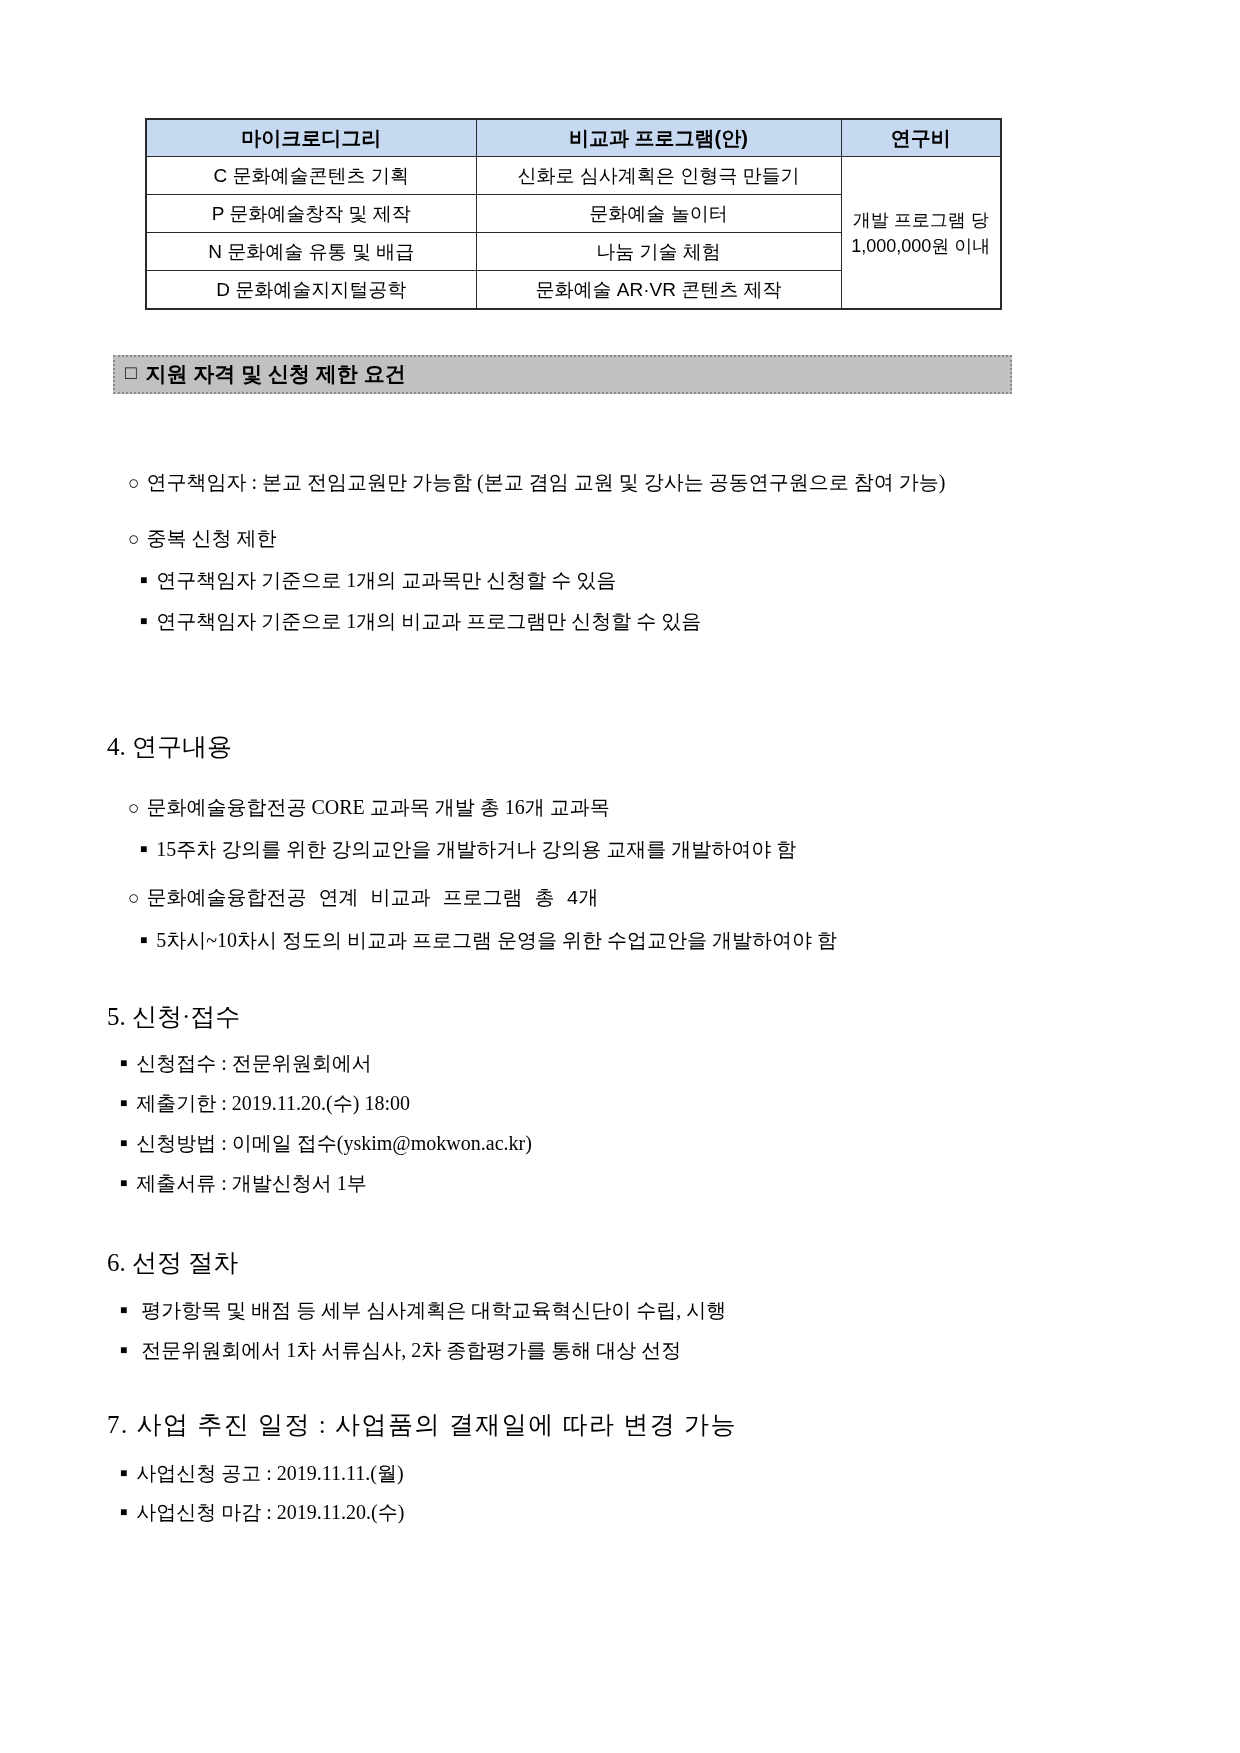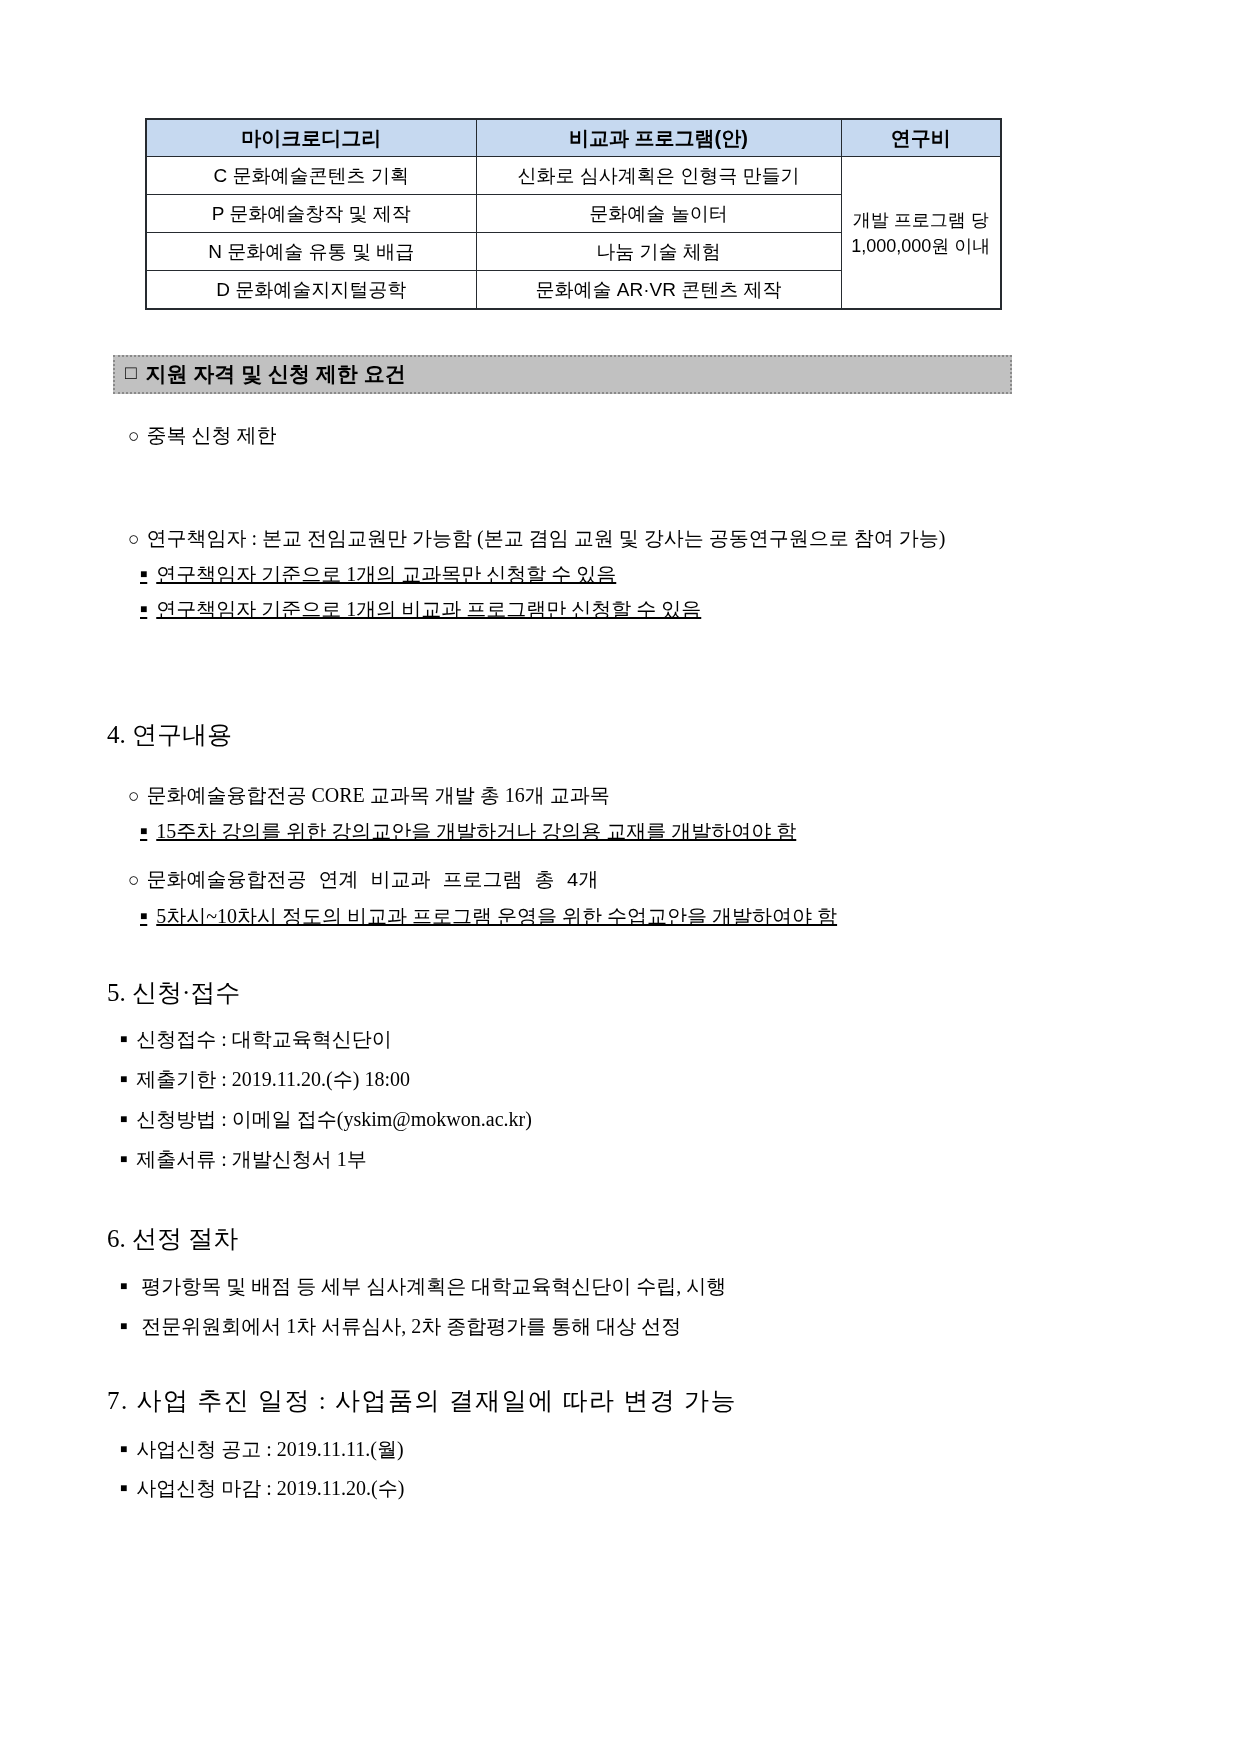--- a/index.html
+++ b/index.html
@@ -49,21 +49,21 @@
 
   
   .sec-title{
     font-size:25px;font-weight:normal;line-height:32px;white-space:nowrap;
   }
   .sec-title.spread{letter-spacing:1.5px;}
 
   
   .mt-bar-item1{margin-top:74px;}
   .mt-item2{margin-top:27px;}
-  .mt-sq{margin-top:7px;text-decoration:underline;}
+  .mt-sq{margin-top:13px;}
   .mt-h4{margin-top:96px;}
   .mt-s4-1{margin-top:30px;}
   .mt-s4-3{margin-top:22px;font-family:Liberation Mono, monospace;}
   .mt-h5{margin-top:47px;}
   .mt-s5-1{margin-top:16px;}
   .mt-s5{margin-top:12px;}
   .mt-h6{margin-top:50px;}
   .mt-s6-1{margin-top:17px;}
   .mt-h7{margin-top:45px;}
   .mt-s7-1{margin-top:18px;}
@@ -107,25 +107,25 @@
       <td>문화예술 AR·VR 콘텐츠 제작</td>
     </tr>
   </tbody>
     </table>
 
   <div class="section-bar">
     <span class="sq-outline">□</span>
     <span>지원 자격 및 신청 제한 요건</span>
   </div>
 
+  <div class="o-item mt-bar-item1">
+    <span class="mk">○</span><span>연구책임자 : 본교 전임교원만 가능함 (본교 겸임 교원 및 강사는 공동연구원으로 참여 가능)</span>
+  </div>
   <div class="o-item mt-item2">
     <span class="mk">○</span><span>중복 신청 제한</span>
-  </div>
-  <div class="o-item mt-bar-item1">
-    <span class="mk">○</span><span>연구책임자 : 본교 전임교원만 가능함 (본교 겸임 교원 및 강사는 공동연구원으로 참여 가능)</span>
   </div>
   <div class="s-item mt-sq">
     <span class="mk">■</span><span>연구책임자 기준으로 1개의 교과목만 신청할 수 있음</span>
   </div>
   <div class="s-item mt-sq">
     <span class="mk">■</span><span>연구책임자 기준으로 1개의 비교과 프로그램만 신청할 수 있음</span>
   </div>
 
   <div class="sec-title mt-h4">4. 연구내용</div>
   <div class="o-item mt-s4-1">
@@ -136,21 +136,21 @@
   </div>
   <div class="o-item mt-s4-3">
     <span class="mk">○</span><span>문화예술융합전공 연계 비교과 프로그램 총 4개</span>
   </div>
   <div class="s-item mt-sq">
     <span class="mk">■</span><span>5차시~10차시 정도의 비교과 프로그램 운영을 위한 수업교안을 개발하여야 함</span>
   </div>
 
   <div class="sec-title mt-h5">5. 신청·접수</div>
   <div class="s-item l1 mt-s5-1">
-    <span class="mk">■</span><span>신청접수 : 대학교육혁신단이</span>
+    <span class="mk">■</span><span>신청접수 : 전문위원회에서</span>
   </div>
   <div class="s-item l1 mt-s5">
     <span class="mk">■</span><span>제출기한 : 2019.11.20.(수) 18:00</span>
   </div>
   <div class="s-item l1 mt-s5">
     <span class="mk">■</span><span>신청방법 : 이메일 접수(yskim@mokwon.ac.kr)</span>
   </div>
   <div class="s-item l1 mt-s5">
     <span class="mk">■</span><span>제출서류 : 개발신청서 1부</span>
   </div>

